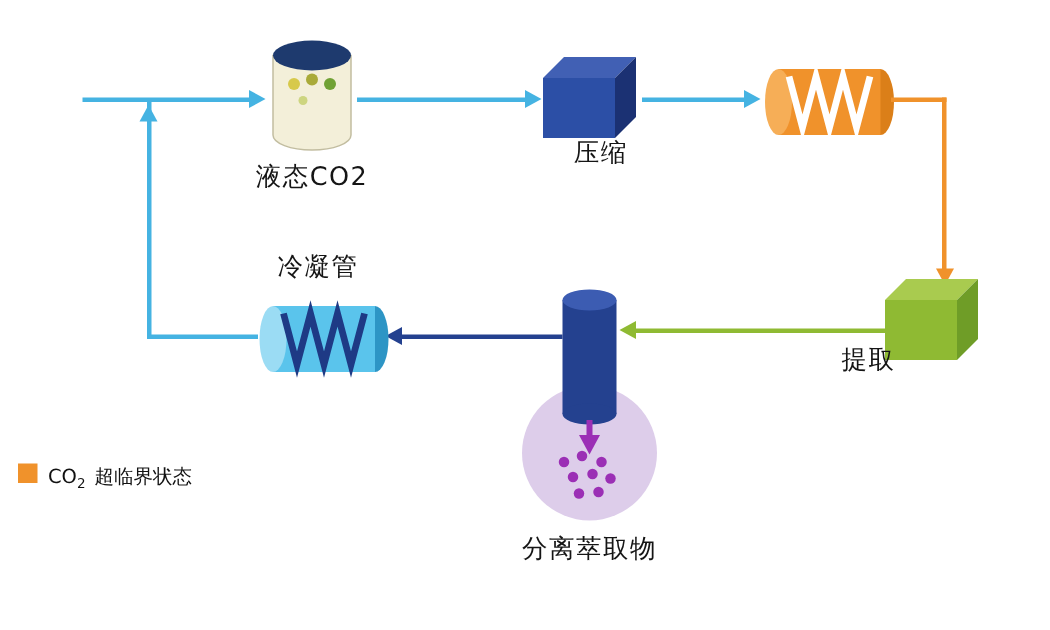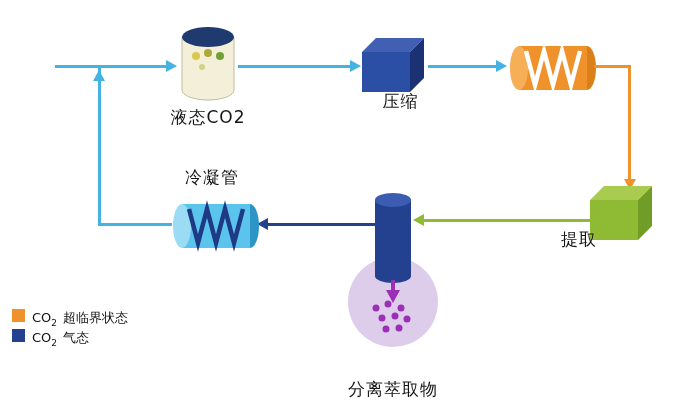--- a/index.html
+++ b/index.html
@@ -91,39 +91,35 @@
     <polygon points="48,100 62,100 55,113" style="fill:var(--purple)"></polygon>
     <circle cx="38" cy="118" r="3.5" style="fill:var(--purple)"></circle>
     <circle cx="50" cy="114" r="3.5" style="fill:var(--purple)"></circle>
     <circle cx="63" cy="118" r="3.5" style="fill:var(--purple)"></circle>
     <circle cx="44" cy="128" r="3.5" style="fill:var(--purple)"></circle>
     <circle cx="57" cy="126" r="3.5" style="fill:var(--purple)"></circle>
     <circle cx="69" cy="129" r="3.5" style="fill:var(--purple)"></circle>
     <circle cx="48" cy="139" r="3.5" style="fill:var(--purple)"></circle>
     <circle cx="61" cy="138" r="3.5" style="fill:var(--purple)"></circle>
   </svg>
-  <div class="abs node-label" style="left:325px;top:378px;width:136px">分离萃取物</div>
+  <div class="abs node-label" style="left:325px;top:354px;width:136px">分离萃取物</div>
 
   <div class="abs hline bg-gas" style="left:268px;top:223px;width:107px"></div>
   <div class="abs arr arr-left" style="left:257px;top:218px"></div>
 
   <div class="abs node-label" style="left:167px;top:166px;width:90px">冷凝管</div>
   <svg class="abs" style="left:170px;top:200px" width="92" height="52" viewBox="0 0 92 52">
     <ellipse cx="80" cy="26" rx="9" ry="22" fill="#2d95c5"></ellipse>
     <rect x="12" y="4" width="68" height="44" fill="#5ac4ec"></rect>
     <ellipse cx="12" cy="26" rx="9" ry="22" fill="#9bdcf4"></ellipse>
     <polyline points="19,9 28,43 37,9 46,43 55,9 64,43 73,9" fill="none" stroke="#1e3a85" stroke-width="4.5"></polyline>
   </svg>
 
   <div class="abs hline bg-liquid" style="left:98px;top:223px;width:74px"></div>
 
   <div class="legend">
     <div class="legend-row">
       <span class="swatch" style="background-color: rgb(240, 146, 43);"></span>
       <span class="legend-text"><span>CO</span><sub>2</sub><span class="state">超临界状态</span></span>
     </div>
-    <div class="legend-row">
-      <span class="swatch" style="background-color: rgb(36, 65, 143);"></span>
-      <span class="legend-text"><span>CO</span><sub>2</sub><span class="state">气态</span></span>
-    </div>
   </div>
 
 </div>
 
 </body></html>

